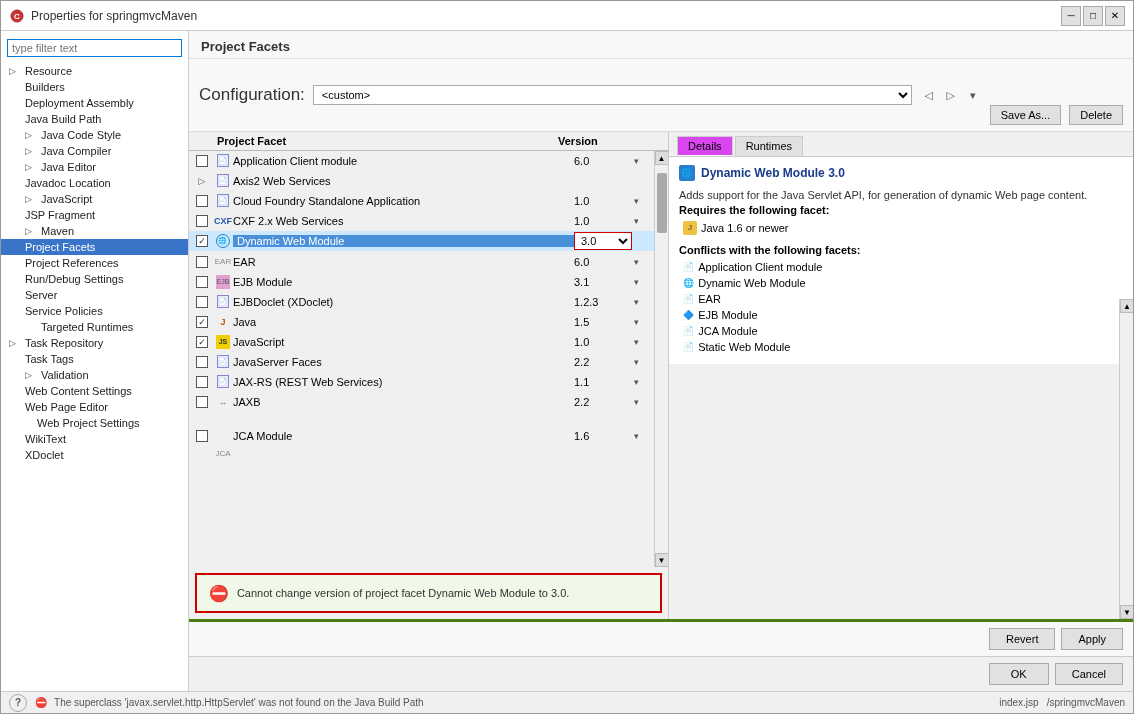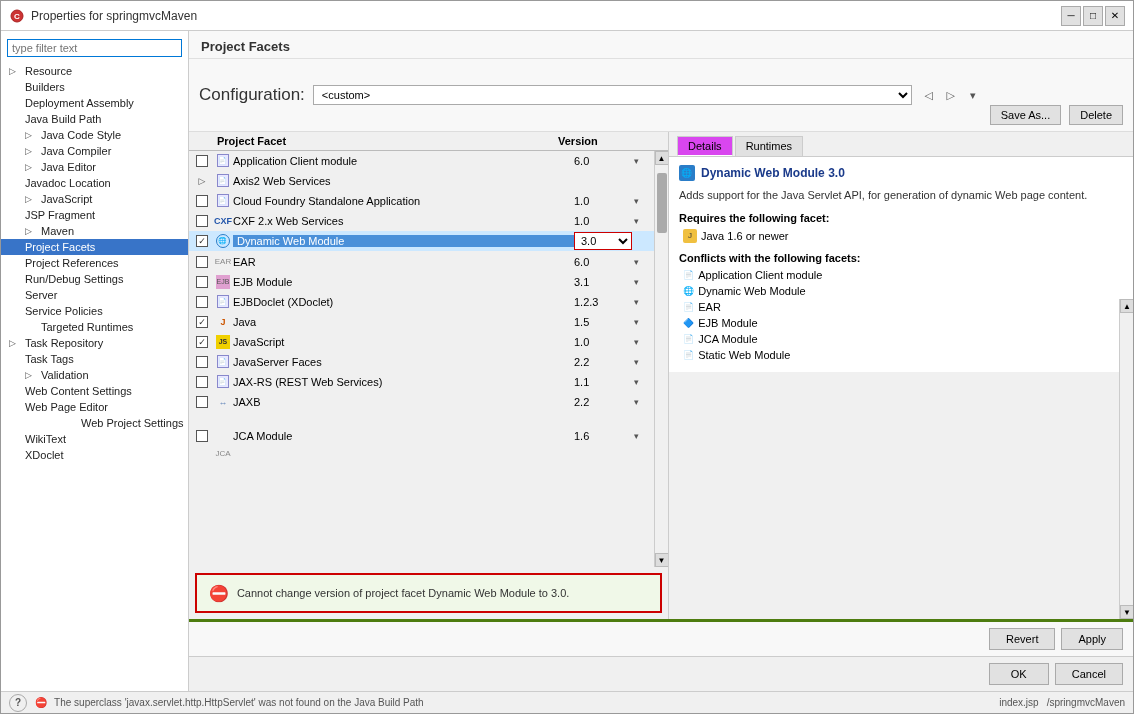--- a/index.html
+++ b/index.html
@@ -245,21 +245,21 @@
       font-weight: bold;
       color: #1a3a8a;
       margin-bottom: 6px;
       display: flex;
       align-items: center;
       gap: 6px;
     }
     .details-desc {
       color: #333;
       line-height: 1.5;
-      margin-bottom: 8px;
+      margin-bottom: 0;
     }
     .details-section-label {
       font-weight: bold;
       margin-bottom: 4px;
     }
     .details-req-item {
       display: flex;
       align-items: center;
       gap: 4px;
       margin-bottom: 2px;
@@ -496,21 +496,21 @@
       <div class="sidebar-item expandable" style="padding-left:24px;">
         <span class="expander">▷</span>
         <span>Validation</span>
       </div>
       <div class="sidebar-item" style="padding-left:24px;">
         <span>Web Content Settings</span>
       </div>
       <div class="sidebar-item" style="padding-left:24px;">
         <span>Web Page Editor</span>
       </div>
-      <div class="sidebar-item" style="padding-left:36px;margin-left:44px;">
+      <div class="sidebar-item" style="padding-left:36px;">
         <span>Web Project Settings</span>
       </div>
       <div class="sidebar-item" style="padding-left:24px;">
         <span>WikiText</span>
       </div>
       <div class="sidebar-item" style="padding-left:24px;">
         <span>XDoclet</span>
       </div>
     </div>
 

